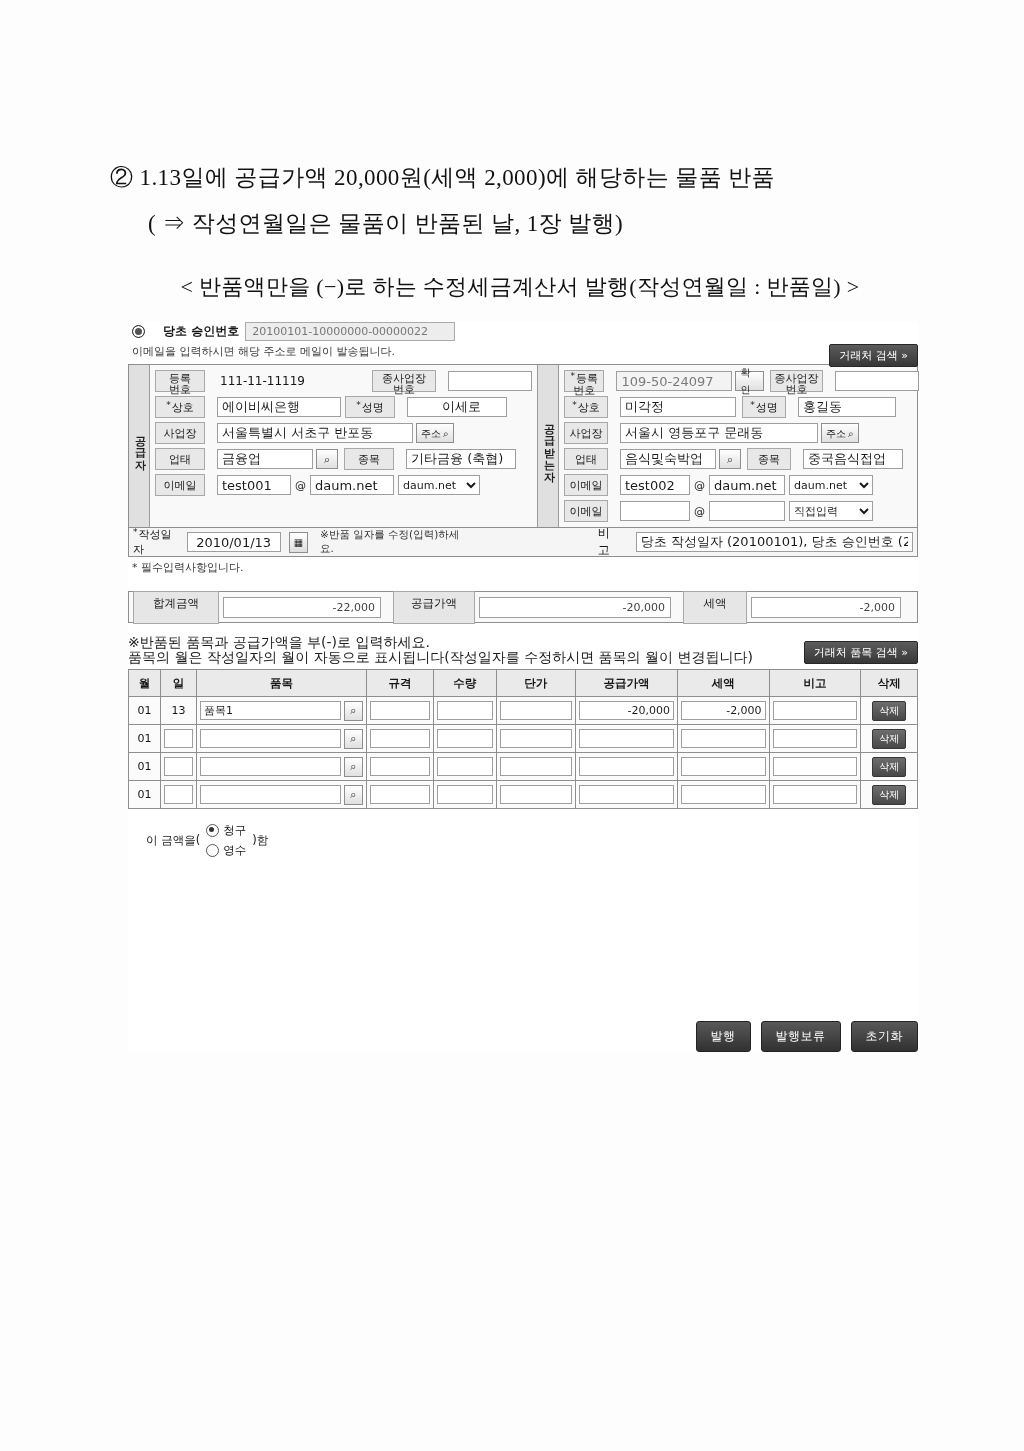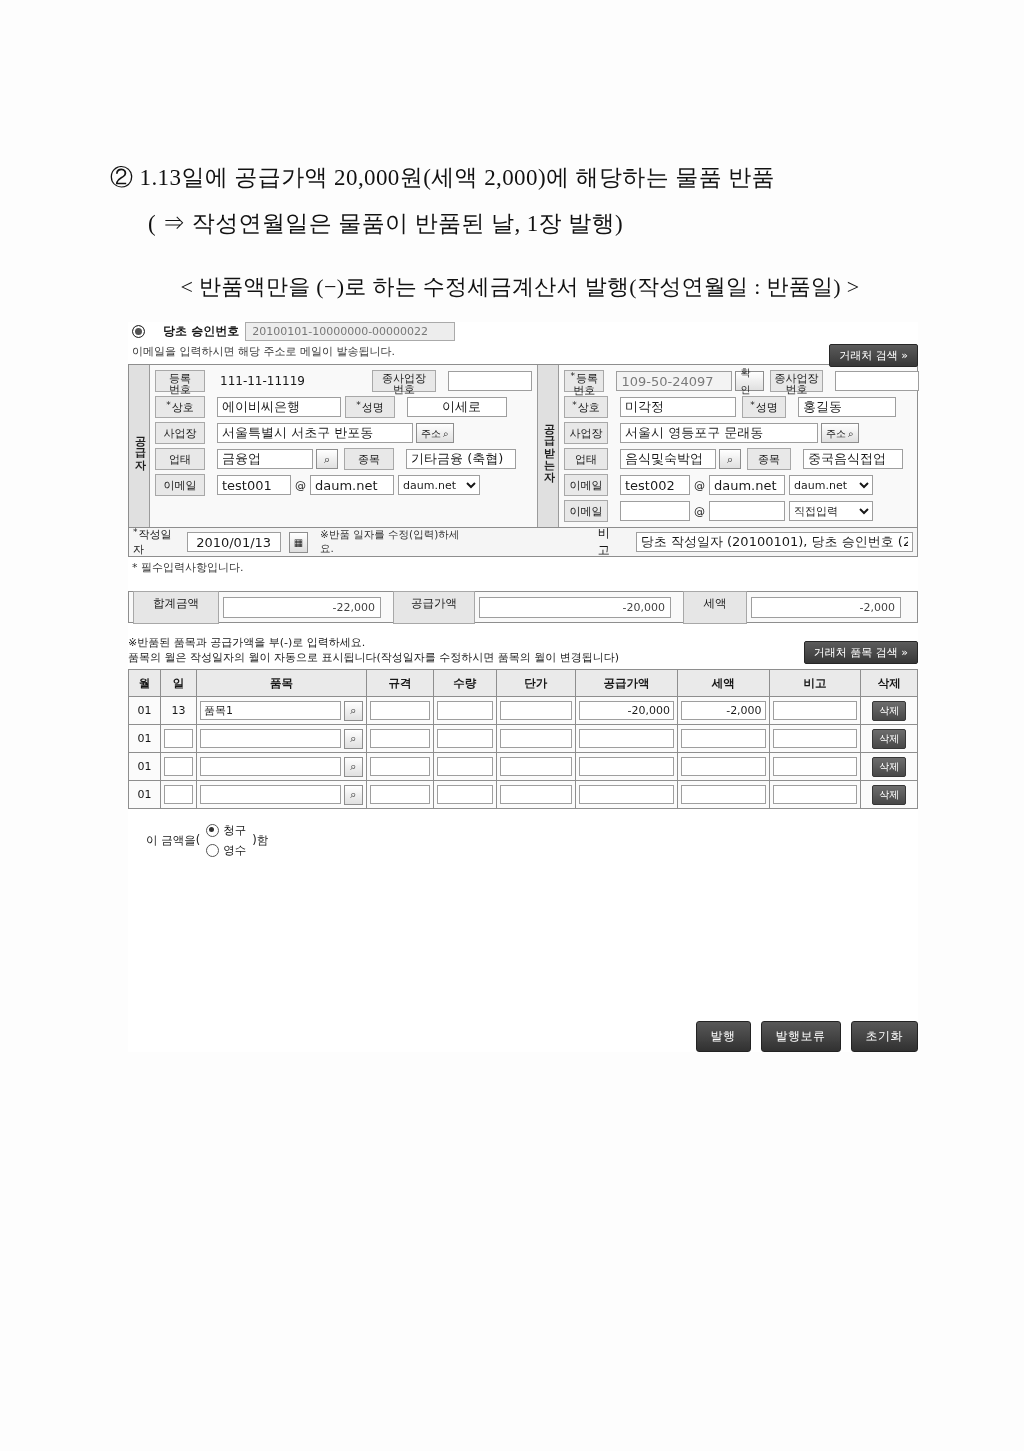--- a/index.html
+++ b/index.html
@@ -165,21 +165,21 @@
     line-height: 22px; text-align:center; font-size: 11.5px;
     font-weight: normal; box-sizing:border-box;
   }
   input.amt {
     border: 1px solid #9d9d9d; background:#fff; height: 21px;
     font-size: 11px; text-align: right; padding: 0 5px;
     box-sizing: border-box; color:#444;
     font-family:"DejaVu Sans", sans-serif;
   }
 
-  .hint { margin-top: 12px; font-size: 11px; color:#222; line-height: 15px; }
+  .hint { margin-top: 12px; font-size: 14px; color:#222; line-height: 15px; }
 
   
   table.items {
     border-collapse: collapse; width: 100%; margin-top: 4px;
     background: #fafafa;
   }
   table.items th {
     border: 1px solid #8d8d8d; background: #e6e6e6;
     font-size: 11.5px; font-weight: bold; height: 24px; color:#1a1a1a;
   }

